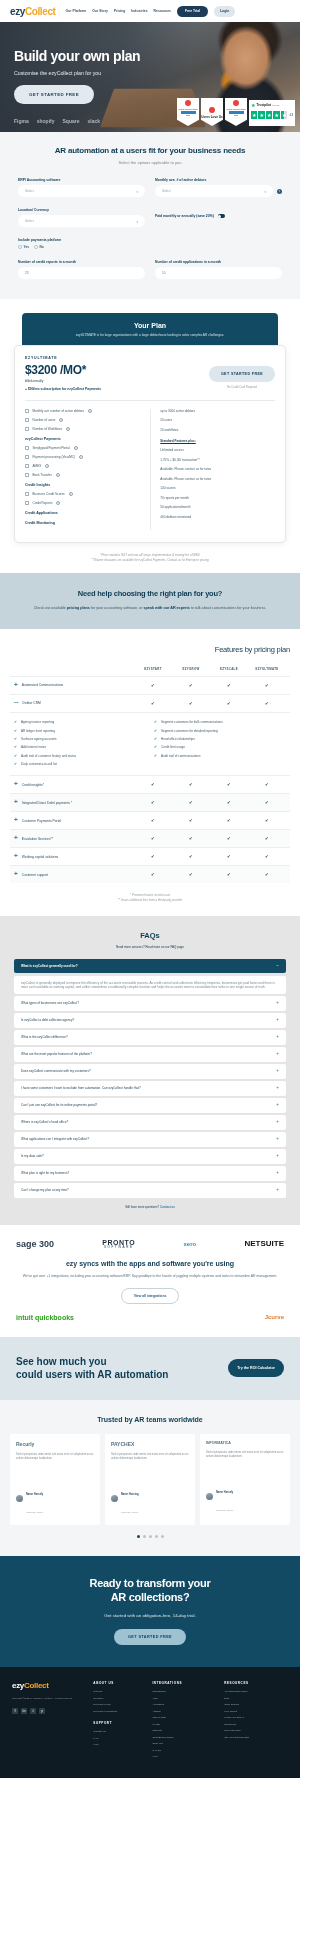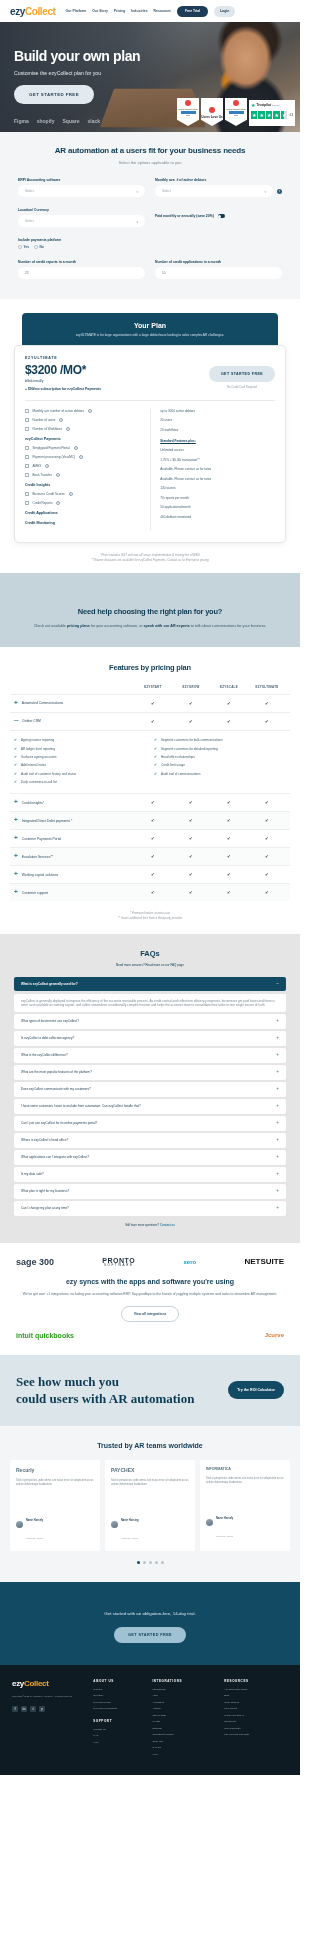--- a/index.html
+++ b/index.html
@@ -148,28 +148,28 @@
   .chk { width: 3.5px; height: 3.5px; border: .6px solid #9fb0bb; border-radius: .7px; flex: none; }
   .feat-line span.t { font-size: 3.1px; color: #44606f; }
   .i-dot { width: 4px; height: 4px; border-radius: 50%; border: .5px solid #8fa3ae; color: #8fa3ae; font-size: 2.6px; line-height: 3.4px; text-align: center; flex: none; }
   .grp-title { font-size: 3.6px; font-weight: bold; color: #0d3b54; margin: 6px 0 5px; }
   .val-line { font-size: 3.1px; color: #44606f; margin-bottom: 5.5px; }
   .val-line.head { font-weight: bold; color: #0d3b54; text-decoration: underline; }
   .plan-notes { text-align: center; margin-top: 10px; }
   .plan-notes div { font-size: 2.9px; color: #8e9aa2; font-style: italic; line-height: 1.7; }
 
   
-  .help { background: #c5d3da; padding: 34px 22px 18px; text-align: center; }
+  .help { background: #c5d3da; padding: 16px 22px 18px; text-align: center; }
   .help h3 { font-size: 7.5px; font-weight: bold; color: #0d3b54; letter-spacing: -0.2px; }
   .help p { font-size: 3.7px; color: #3c5a6b; margin-top: 7px; line-height: 1.7; }
   .help b { color: #0d3b54; }
 
   
   .features { background: #fff; padding: 16px 10px 12px; }
-  .features h3 { text-align: center; font-size: 7.5px; font-weight: bold; color: #0d3b54; letter-spacing: -0.2px; }
+  .features h3 { text-align: right; font-size: 7.5px; font-weight: normal; color: #0d3b54; letter-spacing: -0.2px; }
   .ftable { margin-top: 13px; }
   .fthead { display: grid; grid-template-columns: 120px 1fr 1fr 1fr 1fr; padding: 0 4px 5px; }
   .fthead div { font-size: 2.9px; font-weight: bold; color: #3c5a6b; text-align: center; letter-spacing: .3px; }
   .ftrow {
     display: grid; grid-template-columns: 120px 1fr 1fr 1fr 1fr;
     border-top: .5px solid #eceff1; padding: 6px 4px; align-items: center;
   }
   .ftrow.alt { background: #fafbfb; }
   .ftrow .fl { display: flex; align-items: center; gap: 4px; font-size: 3.3px; color: #2c4c5e; }
   .plusico { color: #1d6f8e; font-size: 4.5px; font-weight: bold; line-height: 1; }
@@ -210,21 +210,21 @@
   .integ h3 { font-size: 7px; font-weight: bold; color: #0d3b54; line-height: 1.35; }
   .integ h3 .oc { color: #f5a623; }
   .integ p { font-size: 3.4px; color: #55707f; margin-top: 6px; line-height: 1.7; }
   .integ .pill { display: inline-block; margin-top: 8px; border: .6px solid #c7d2d9; border-radius: 9px; padding: 5px 12px; font-size: 3.4px; color: #2f5d7c; font-weight: bold; }
   .logo-row2 { display: flex; align-items: center; justify-content: space-between; margin-top: 10px; }
   .lg.qb { font-size: 7px; color: #2ca01c; font-weight: bold; }
   .lg.jcurve { font-size: 6px; color: #e07a2f; font-weight: bold; }
 
   
   .roi { background: #dbe5ea; padding: 18px 16px; display: flex; align-items: center; justify-content: space-between; gap: 8px; }
-  .roi h3 { font-size: 13px; font-weight: bold; color: #0d3b54; line-height: 1.35; font-family: Liberation Serif, serif; }
+  .roi h3 { font-size: 10px; font-weight: bold; color: #0d3b54; line-height: 1.35; }
   .roi .b { background: #134a63; color: #fff; font-size: 3.6px; font-weight: bold; border-radius: 10px; padding: 7px 9px; white-space: nowrap; border:none;}
 
   
   .testi { background: #f4f5f6; padding: 16px 10px 18px; }
   .testi h3 { text-align: center; font-size: 7px; font-weight: bold; color: #0d3b54; }
   .tcards { display: grid; grid-template-columns: 1fr 1fr 1fr; gap: 5px; margin-top: 11px; }
   .tcard { background: #fff; border-radius: 2px; padding: 7px 6px 8px; }
   .tlogo { font-size: 5px; font-weight: bold; color: #55707f; margin-bottom: 6px; }
   .ttext { font-size: 2.6px; color: #7f8d96; line-height: 1.6; min-height: 22px; }
   .tfoot { display: flex; align-items: center; gap: 3px; margin-top: 6px; }
@@ -757,20 +757,21 @@
     <div class="dots">
       <span class="dot on"></span>
       <span class="dot"></span>
       <span class="dot"></span>
       <span class="dot"></span>
       <span class="dot"></span>
     </div>
   </div>
 
   <div class="cta">
+    <h2><span>Ready to transform your</span><br><span>AR collections?</span></h2>
     <p>Get started with an obligation-free, 14-day trial.</p>
     <button class="b">GET STARTED FREE</button>
   </div>
 
   <div class="footer">
     <div>
       <div class="flogo"><span class="ezy">ezy</span><span class="collect">Collect</span></div>
       <div class="fsmall">Copyright ©2023 by Company Appstore. All rights reserved.</div>
       <div class="social">
         <span class="sico">f</span>

